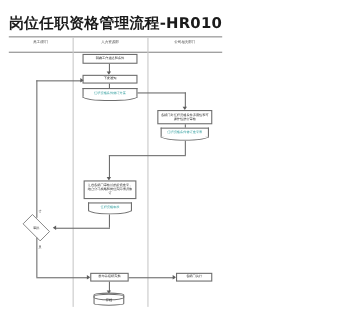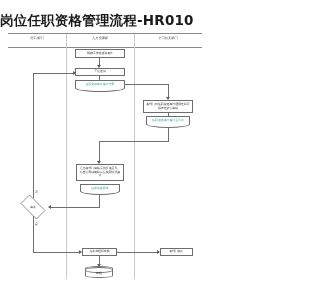--- a/index.html
+++ b/index.html
@@ -7,21 +7,21 @@
     width:210px;height:297px;
     background:#ffffff;
     font-family:"DejaVu Sans","Liberation Sans",sans-serif;
     overflow:hidden;
   }
   #page{position:relative;width:210px;height:297px;background:#fff;}
 
   
   .title{
     position:absolute;left:0;top:12px;width:210px;
-    text-align:left;
+    text-align:center;
     font-size:13.5px;font-weight:bold;color:#1a1a1a;
     letter-spacing:.2px;white-space:nowrap;
   }
 
   
   .hdr-rule{
     position:absolute;left:8px;width:194px;height:0;
     border-top:1px solid #8a8a8a;
   }
   .hdr-rule.top{top:33px;}

